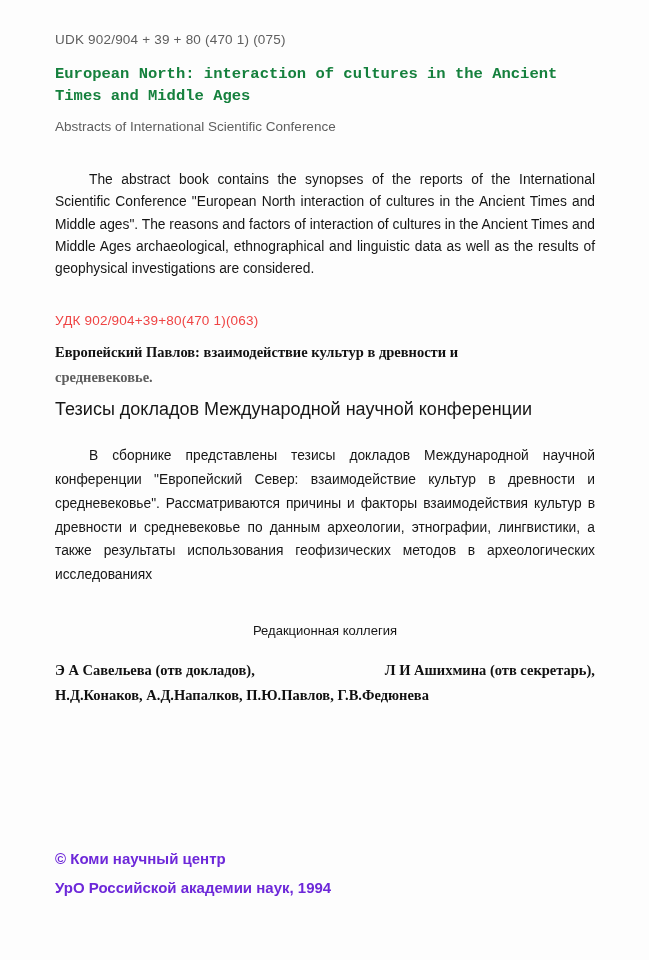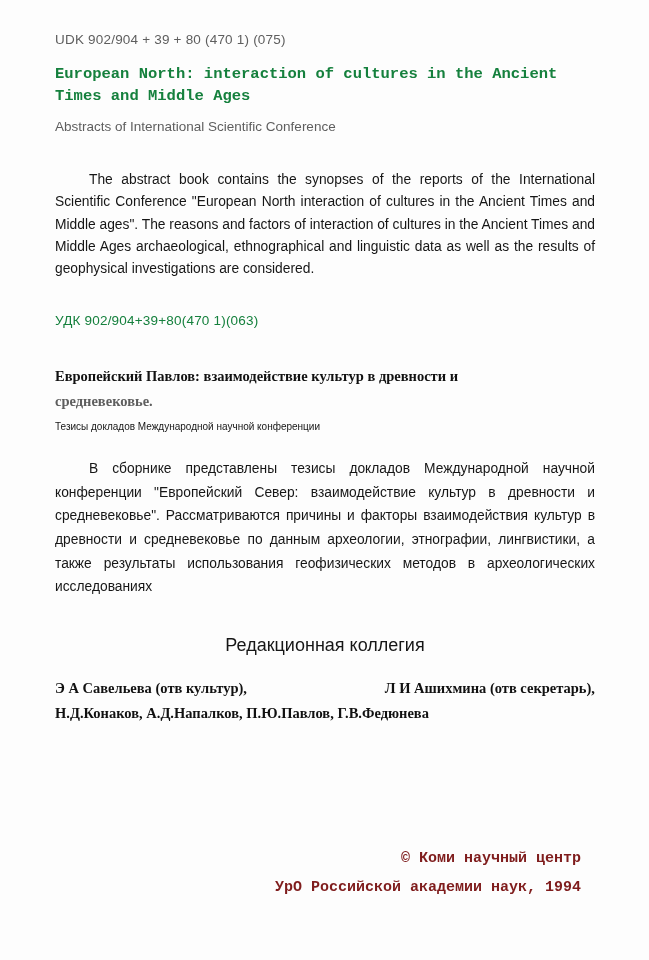--- a/index.html
+++ b/index.html
@@ -56,58 +56,58 @@
     margin-bottom: 32px;
     color: #161616;
   }
   .abstract-en .indent {
     display: inline-block;
     width: 34px;
   }
   .udk-ru {
     font-size: 13.5px;
     letter-spacing: 0.2px;
-    margin-bottom: 36px;
-    color: #15803d;
+    margin-bottom: 12px;
+    color: #ef4444;
   }
   .title-ru {
     font-family: "Liberation Serif", serif;
     font-size: 14.5px;
     font-weight: bold;
     line-height: 1.75;
     text-align: justify;
     text-justify: inter-word;
     margin-bottom: 6px;
     color: #111;
   }
   .title-ru .line1 {
     display: block;
     text-align: justify;
   }
   .subtitle-ru {
-    font-size: 10px;
+    font-size: 18px;
     line-height: 1.45;
     margin-bottom: 22px;
     color: #161616;
   }
   .abstract-ru {
     font-size: 13.8px;
     line-height: 1.72;
     text-align: justify;
     text-justify: inter-word;
     margin-bottom: 36px;
     color: #161616;
   }
   .abstract-ru .indent {
     display: inline-block;
     width: 34px;
   }
   .board-heading {
     text-align: center;
-    font-size: 18px;
+    font-size: 13px;
     margin-bottom: 20px;
     color: #161616;
   }
   .board-line {
     font-family: "Liberation Serif", serif;
     font-size: 14.5px;
     font-weight: bold;
     line-height: 1.75;
     color: #111;
   }
@@ -116,26 +116,26 @@
     justify-content: space-between;
   }
   .colophon {
     position: absolute;
     left: 55px;
     top: 845px;
     width: 540px;
     text-align: center;
   }
   .colophon-line {
-    font-family: Liberation Mono, monospace;
+    font-family: Liberation Sans, sans-serif;
     font-size: 15px;
     font-weight: bold;
     line-height: 1.9;
-    color: #7f1d1d;
-    text-align: right;
+    color: #6d28d9;
+    text-align: left;
     padding-right: 14px;
   }
   .faded { color: #5e5e5e; }
 </style>
 </head>
 <body>
 
 <div class="page">
   <div class="content">
 
@@ -154,21 +154,21 @@
       <span class="faded">средневековье.</span>
     </div>
 
     <div class="subtitle-ru">Тезисы докладов Международной научной конференции</div>
 
     <div class="abstract-ru"><span class="indent"></span><span>В сборнике представлены тезисы докладов Международной научной конференции "Европейский Север: взаимодействие культур в древности и средневековье". Рассматриваются причины и факторы взаимодействия культур в древности и средневековье по данным археологии, этнографии, лингвистики, а также результаты использования геофизических методов в археологических исследованиях</span></div>
 
     <div class="board-heading">Редакционная коллегия</div>
 
     <div class="board-line spread">
-      <span>Э А Савельева     (отв культур),</span>
+      <span>Э А Савельева     (отв докладов),</span>
       <span>Л И Ашихмина    (отв секретарь),</span>
     </div>
     <div class="board-line">Н.Д.Конаков, А.Д.Напалков, П.Ю.Павлов, Г.В.Федюнева</div>
 
   </div>
 
   <div class="colophon">
     <div class="colophon-line">© Коми научный центр</div>
     <div class="colophon-line">УрО Российской академии наук, 1994</div>
   </div>

